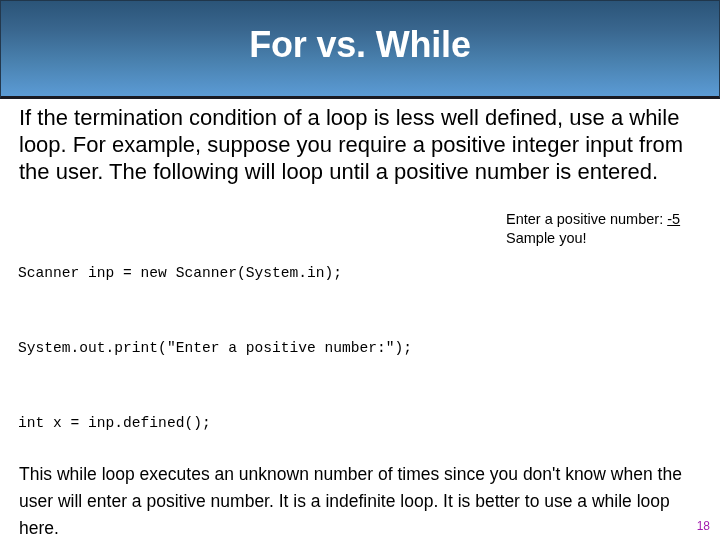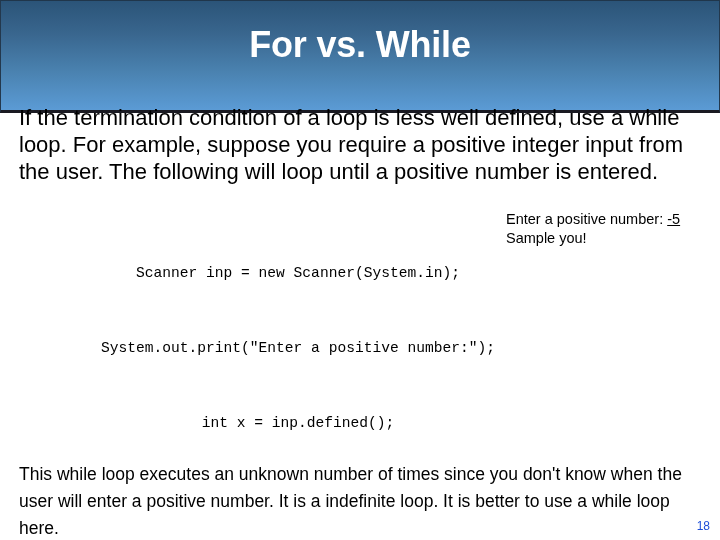--- a/index.html
+++ b/index.html
@@ -20,21 +20,21 @@
     background: #ffffff;
     box-sizing: border-box;
   }
 
   
   .title-banner {
     position: absolute;
     left: 0;
     top: 0;
     width: 720px;
-    height: 113px;
+    height: 99px;
     background: linear-gradient(to bottom, #2b5478 0%, #39668e 30%, #4a82b0 65%, #5b9bd5 100%);
     border-bottom: 3px solid #1a1a22;
     border-left: 1px solid #23384d;
     border-right: 1px solid #23384d;
     border-top: 1px solid #20364b;
     box-sizing: border-box;
   }
   .title-text {
     position: absolute;
     left: 0;
@@ -70,21 +70,20 @@
     width: 560px;
     font-family: "Liberation Mono", "DejaVu Sans Mono", monospace;
     font-size: 14.6px;
     line-height: 25px;
     color: #000000;
     white-space: pre;
   }
   .code-line {
     white-space: pre;
     height: 25px;
-    text-align: center;
   }
   .code-line.blank {
     height: 25px;
   }
 
   
   .sample-output {
     position: absolute;
     left: 506px;
     top: 210px;
@@ -113,21 +112,21 @@
     color: #000000;
     font-family: "Liberation Sans", sans-serif;
   }
 
   
   .slide-number {
     position: absolute;
     right: 10px;
     bottom: 7px;
     font-size: 12px;
-    color: #1d4ed8;
+    color: #a21caf;
     font-family: "Liberation Sans", sans-serif;
   }
 </style>
 </head>
 <body>
 
 <div class="slide">
 
   <div class="title-banner">
     <div class="title-text">For vs. While</div>

